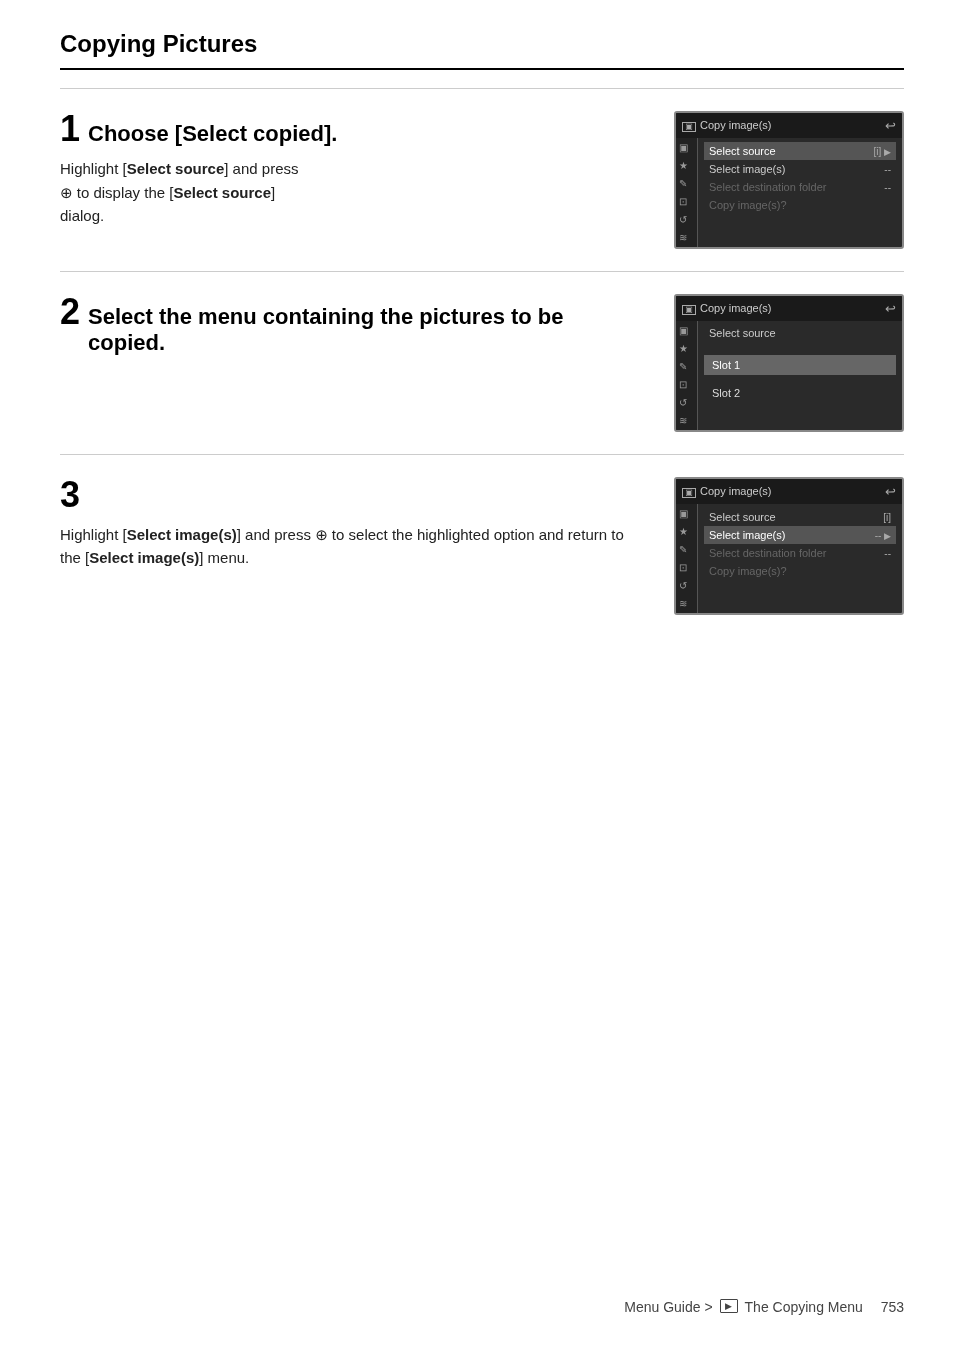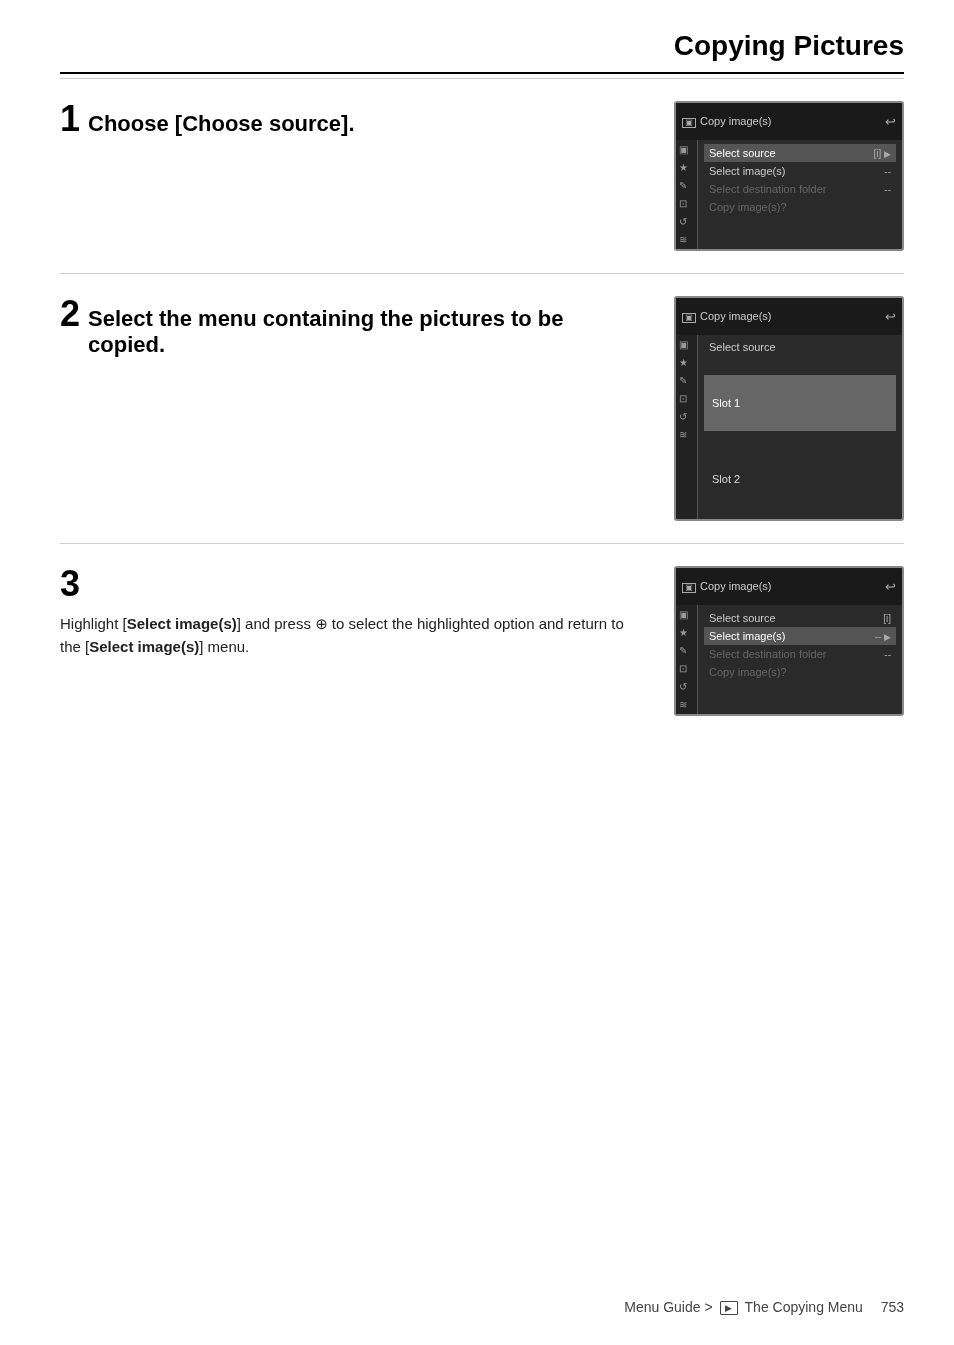--- a/index.html
+++ b/index.html
@@ -7,26 +7,25 @@
       width: 954px;
       min-height: 1345px;
       background: #fff;
       font-family: Arial, sans-serif;
       color: #000;
       padding: 30px 50px 40px 60px;
       position: relative;
     }
 
     .page-title {
-      font-size: 28px;
+      font-size: 24px;
       font-weight: bold;
       border-bottom: 2px solid #000;
       padding-bottom: 10px;
-      margin-bottom: 4px;
-      text-align: right;
+      margin-bottom: 18px;
     }
 
     .step-section {
       display: flex;
       border-top: 1px solid #ccc;
       padding: 22px 0;
       gap: 30px;
     }
 
     .step-left {
@@ -75,21 +74,21 @@
       overflow: hidden;
       font-size: 11px;
       color: #ddd;
     }
 
     .lcd-header {
       display: flex;
       justify-content: space-between;
       align-items: center;
       background: #1a1a1a;
-      padding: 11px 6px;
+      padding: 5px 6px;
       font-size: 11px;
       color: #ccc;
     }
 
     .lcd-header-icon {
       width: 14px;
       height: 10px;
       border: 1px solid #aaa;
       display: inline-flex;
       align-items: center;
@@ -154,39 +153,39 @@
       padding: 4px 6px;
     }
 
     .slot-title {
       font-size: 11px;
       color: #ccc;
       padding: 2px 5px 6px;
     }
 
     .slot-item {
-      padding: 22px 8px;
+      padding: 4px 8px;
       font-size: 11px;
       color: #ddd;
-      margin: 8px 0;
+      margin: 2px 0;
     }
 
     .slot-item.highlighted {
       background: #666;
       color: #fff;
     }
 
     .footer {
       position: absolute;
       bottom: 30px;
       right: 50px;
       font-size: 14px;
       color: #444;
       display: flex;
-      align-items: flex-end;
+      align-items: flex-start;
       gap: 5px;
       padding-left: 32px;
     }
 
     .footer-icon {
       display: inline-flex;
       align-items: center;
       justify-content: center;
       width: 18px;
       height: 14px;
@@ -199,21 +198,26 @@
   </style>
 </head>
 <body>
 
 <h1 class="page-title">Copying Pictures</h1>
 
 <div class="step-section">
   <div class="step-left">
     <div class="step-number-heading">
       <span class="step-num">1</span>
-      <span class="step-heading">Choose [Choose source].</span>
+      <span class="step-heading">Choose [Select copied].</span>
+    </div>
+    <div class="step-body">
+      Highlight [<b>Select source</b>] and press<br>
+      ⊕ to display the [<b>Select source</b>]<br>
+      dialog.
     </div>
   </div>
   <div class="step-right">
     <div class="lcd-screen">
       <div class="lcd-header">
         <span><span class="lcd-header-icon">▣</span><span>Copy image(s)</span></span>
         <span class="lcd-return-icon">↩</span>
       </div>
       <div class="lcd-body">
         <div style="display:flex;">

